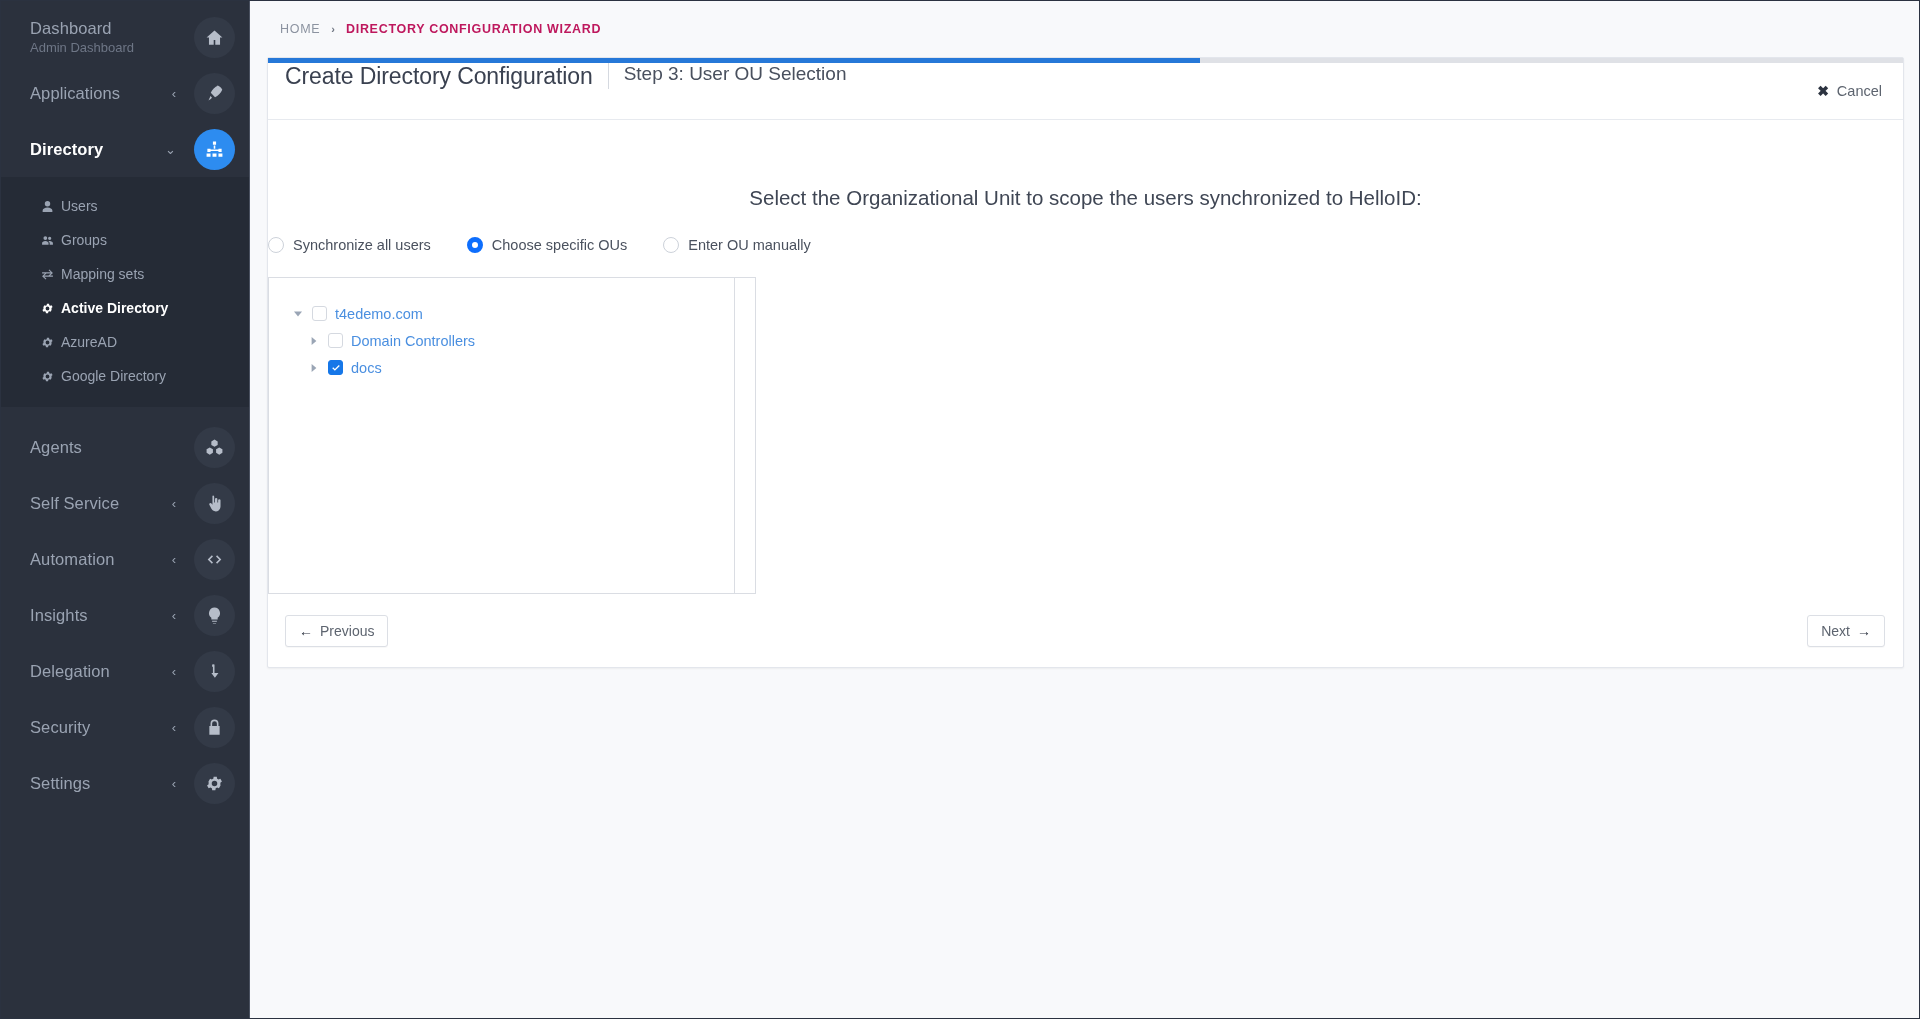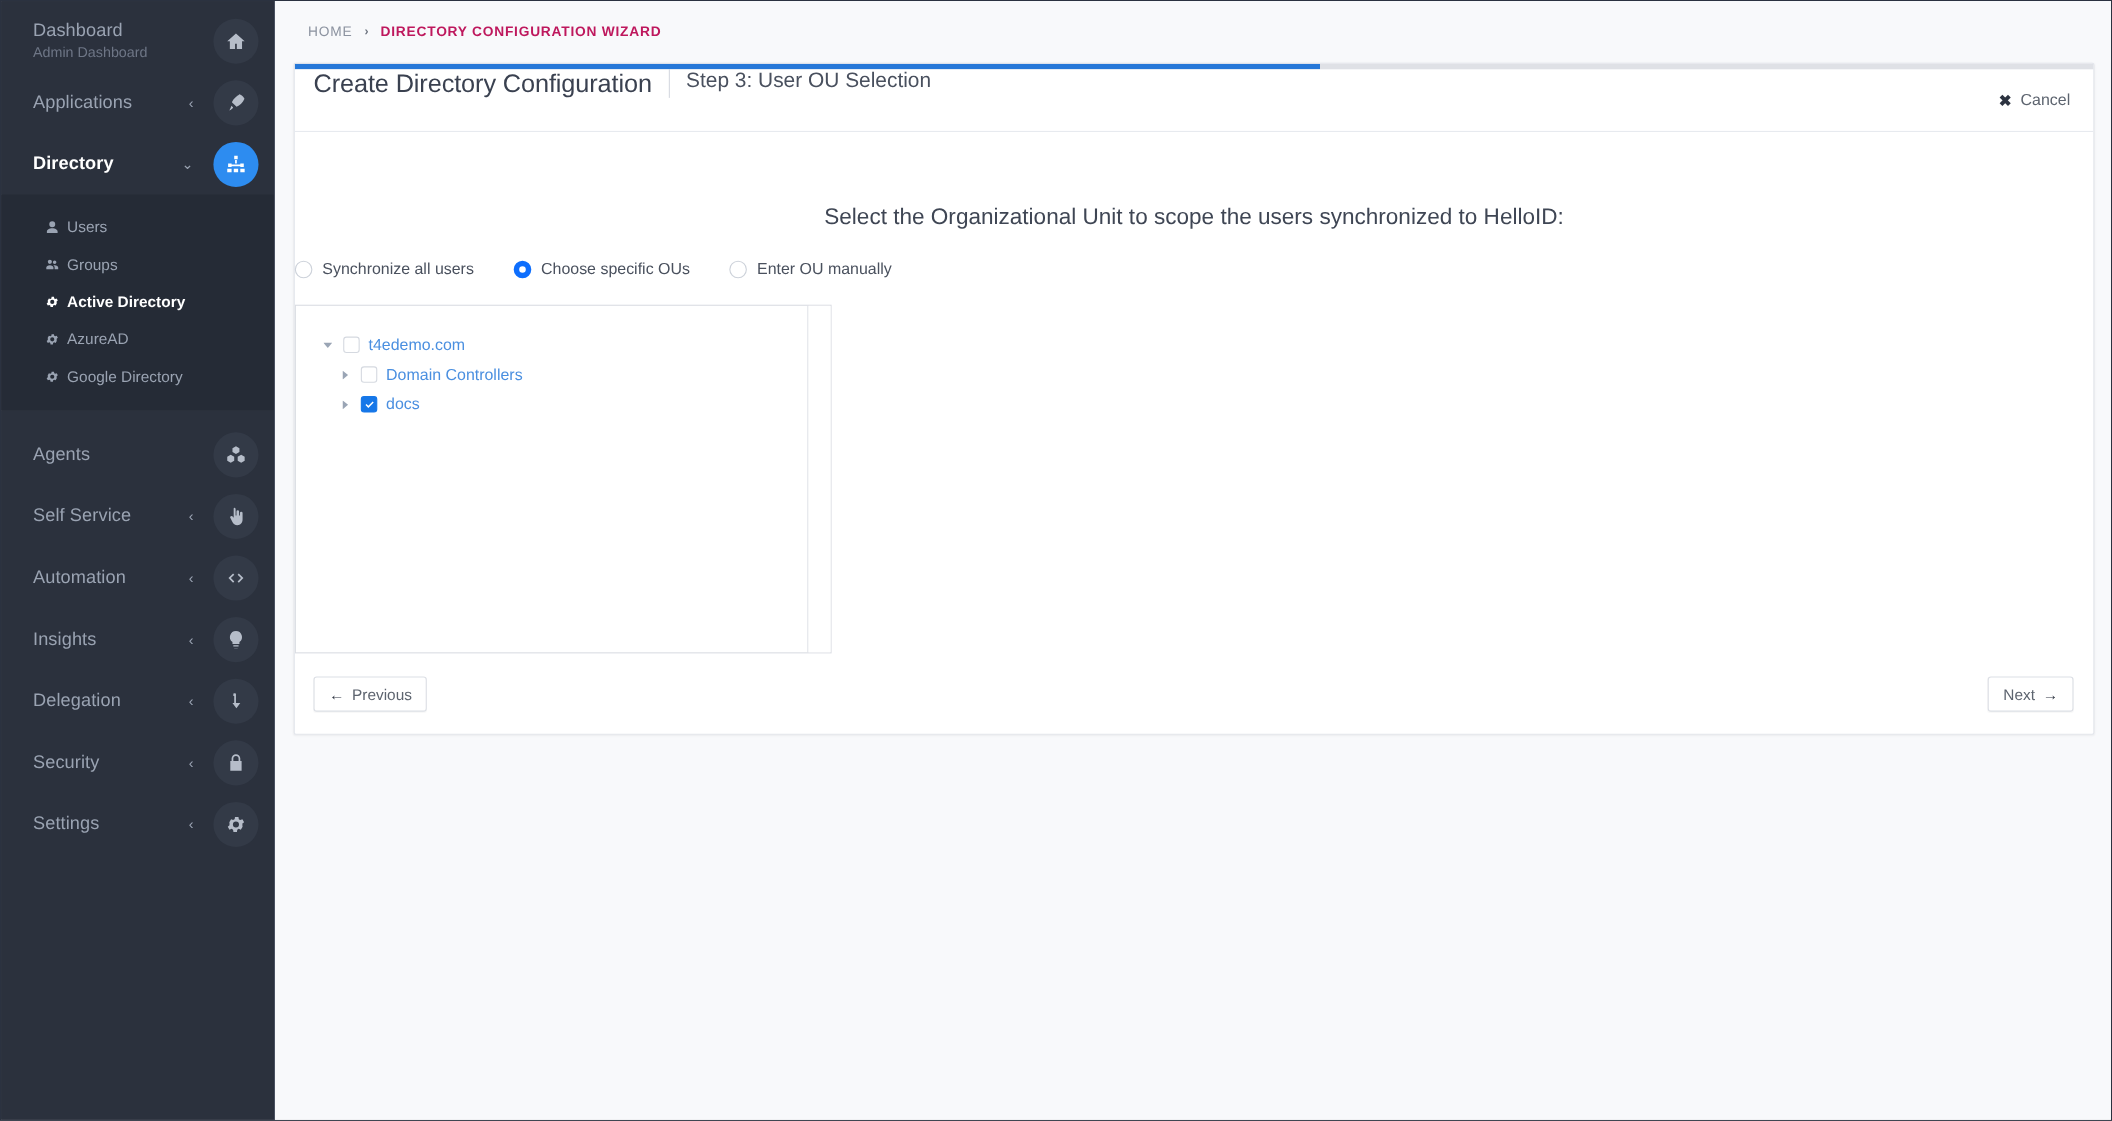--- a/index.html
+++ b/index.html
@@ -369,20 +369,28 @@
         </span>
         <span class="sub-label">Users</span>
       </div>
       <div class="sub-row">
         <span class="sub-icon">
           <svg viewBox="0 0 24 24">
               <path d="M8 11a3.5 3.5 0 1 0 0-7 3.5 3.5 0 0 0 0 7zm8 0a3 3 0 1 0 0-6 3 3 0 0 0 0 6zM8 13c-3.5 0-6 1.8-6 4v3h12v-3c0-2.2-2.5-4-6-4zm8 0c-.8 0-1.6.1-2.3.3 1.4.9 2.3 2.2 2.3 3.7v3h6v-3c0-2.2-2.5-4-6-4z"></path>
             </svg>
         </span>
         <span class="sub-label">Groups</span>
+      </div>
+      <div class="sub-row">
+        <span class="sub-icon">
+          <svg viewBox="0 0 24 24">
+              <path d="M2 8h16l-4-4 1.4-1.4L22 9l-6.6 6.4L14 14l4-4H2zM22 16H6l4 4-1.4 1.4L2 15l6.6-6.4L10 10l-4 4h16z"></path>
+            </svg>
+        </span>
+        <span class="sub-label">Mapping sets</span>
       </div>
       <div class="sub-row active">
         <span class="sub-icon">
           <svg viewBox="0 0 24 24">
               <path d="M19.4 13a7.6 7.6 0 0 0 0-2l2-1.6-2-3.4-2.4 1a7.4 7.4 0 0 0-1.7-1l-.4-2.6h-4l-.4 2.6c-.6.2-1.2.6-1.7 1l-2.4-1-2 3.4L4.6 11a7.6 7.6 0 0 0 0 2l-2 1.6 2 3.4 2.4-1c.5.4 1.1.8 1.7 1l.4 2.6h4l.4-2.6c.6-.2 1.2-.6 1.7-1l2.4 1 2-3.4zM12 15.5a3.5 3.5 0 1 1 0-7 3.5 3.5 0 0 1 0 7z"></path>
             </svg>
         </span>
         <span class="sub-label">Active Directory</span>
       </div>
       <div class="sub-row">

